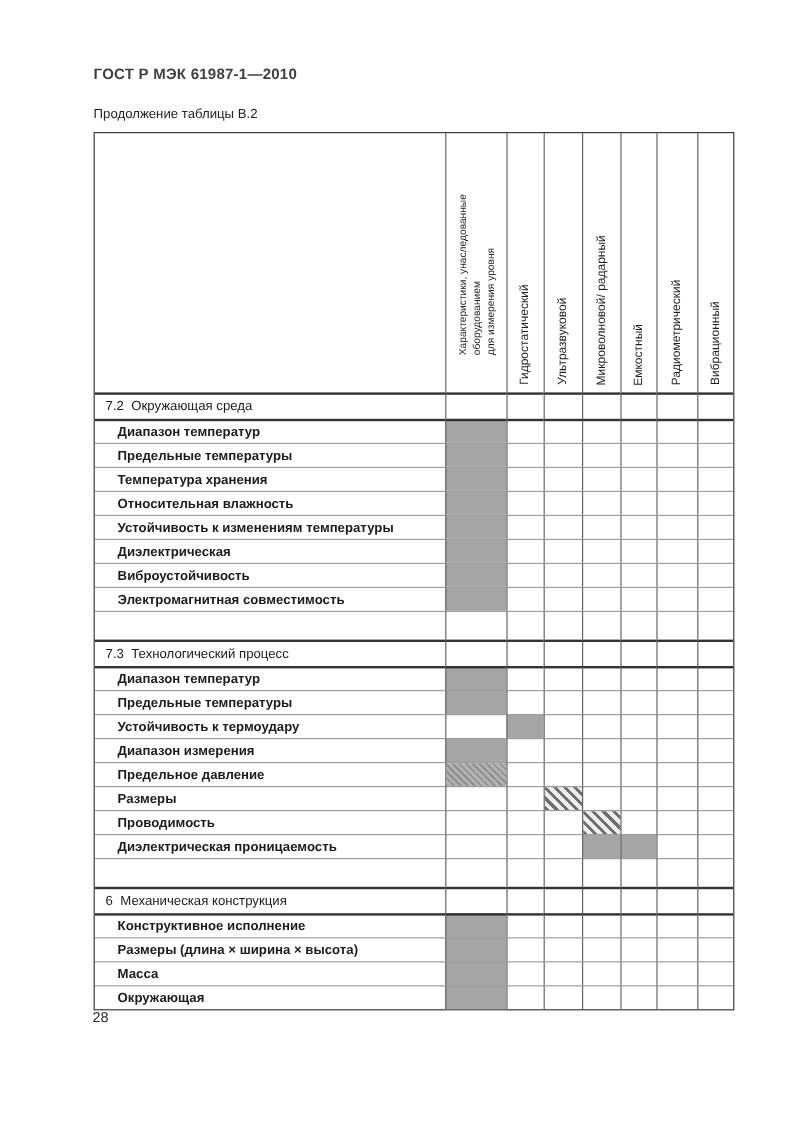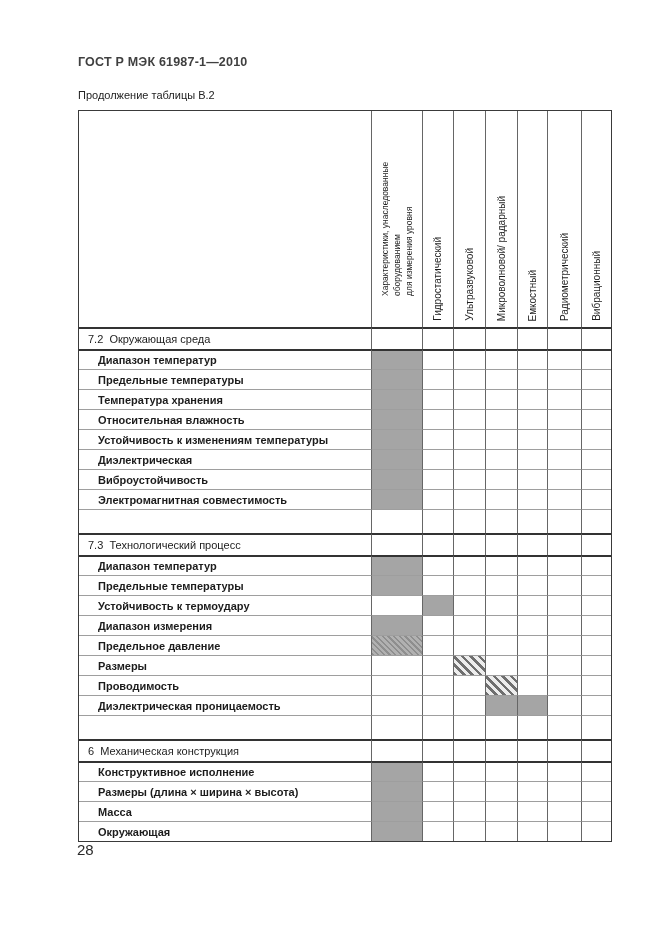--- a/index.html
+++ b/index.html
@@ -2,21 +2,21 @@
 <html><head>
 <meta charset="utf-8">
 <style>
   html,body{margin:0;padding:0;}
   body{background:#e9e9e9;}
   .page{position:relative;width:661px;height:936px;background:#ffffff;
         font-family:"Liberation Sans", sans-serif;overflow:hidden;}
   .doc-title{position:absolute;left:78px;top:55px;font-size:12.5px;font-weight:bold;
              color:#404040;letter-spacing:.2px;text-align:center;}
   .table-caption{position:absolute;left:78px;top:89px;font-size:11px;color:#232323;}
-  .page-number{position:absolute;left:77px;top:841px;font-size:15px;color:#2a2a2a;}
+  .page-number{position:absolute;left:77px;top:841px;font-size:12px;color:#2a2a2a;}
 
   .gtable{position:absolute;left:78px;top:110px;display:grid;
           grid-template-columns:292px 51px 31px 32px 32px 30px 34px 30px;
           border:1.5px solid #3a3a3a;background:#fff;}
   .grow{display:contents;}
   .cell{box-sizing:border-box;min-width:0;}
   .bl{border-left:1px solid #666666;}
   .bt-thin{border-top:1px solid #9e9e9e;}
   .bt-thick{border-top:2px solid #333333;}
   .h-head{height:216px;}

